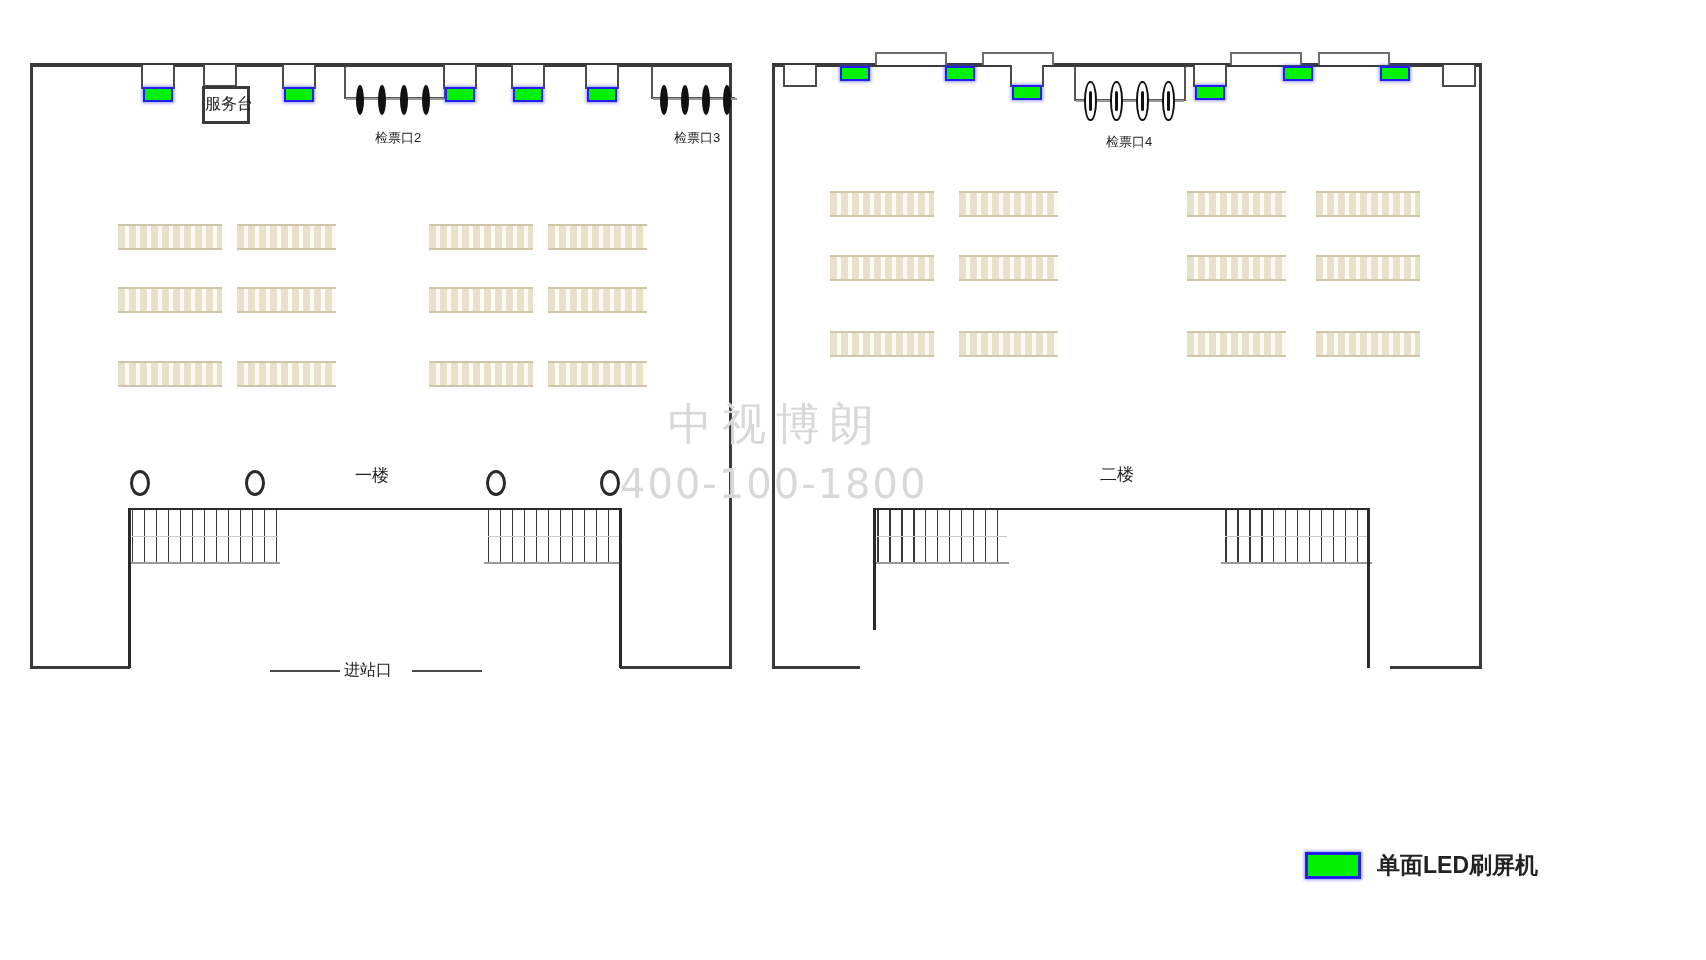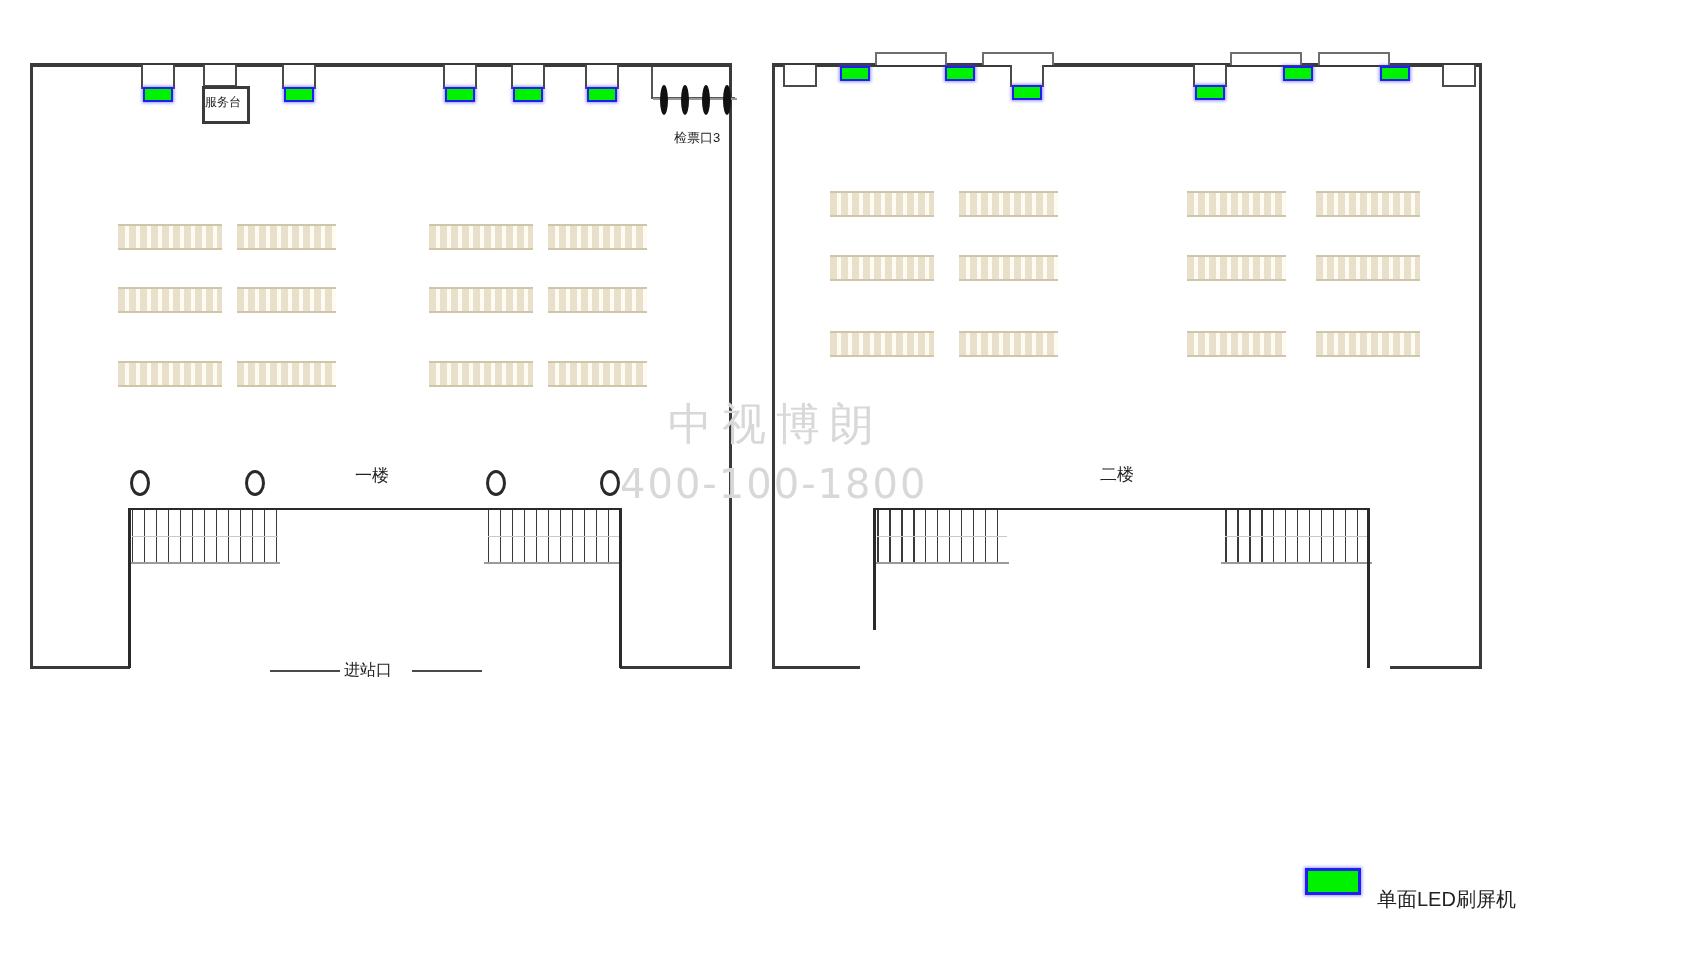--- a/index.html
+++ b/index.html
@@ -30,21 +30,21 @@
   .turnstile-o{position:absolute;border:2px solid #111;border-radius:48%;
                background:#fff;box-sizing:border-box;}
   .turnstile-o:after{content:"";position:absolute;left:50%;top:22%;
                width:3px;height:56%;margin-left:-1.5px;background:#111;border-radius:2px;}
   .gate-label{position:absolute;font-size:13px;color:#222;white-space:nowrap;
               text-align:center;}
 
   
   .desk{position:absolute;border:3px solid #3a3a3a;box-sizing:border-box;
         background:#fff;}
-  .desk-txt{position:absolute;font-size:12px;color:#222;white-space:nowrap;}
+  .desk-txt{position:absolute;font-size:16px;color:#222;white-space:nowrap;}
   .desk-stem{position:absolute;border:2px solid #4a4a4a;border-top:none;background:#fff;box-sizing:border-box;}
 
   
   .seats{position:absolute;background:#e8e0ca;
          background-image:repeating-linear-gradient(
             to right,
             #e8e0ca 0px,#e8e0ca 7px,
             #fdfbf2 7px,#fdfbf2 11px);
          border-top:2px solid #cfc5a8;border-bottom:2px solid #cfc5a8;}
 
@@ -71,21 +71,21 @@
   
   .wm{position:absolute;color:#d8d8d8;white-space:nowrap;
       font-family:"DejaVu Sans",sans-serif;user-select:none;}
   .wm-cn{font-size:44px;letter-spacing:10px;}
   .wm-num{font-size:40px;letter-spacing:2px;}
 
   
   .legend{position:absolute;display:flex;align-items:center;gap:16px;}
   .legend-swatch{width:56px;height:27px;background:#00f200;border:3px solid #2020ee;
                  box-shadow:0 0 3px 1px rgba(60,60,255,.5);box-sizing:border-box;}
-  .legend-text{font-size:20px;font-weight:normal;color:#222;white-space:nowrap;margin-top:36px;}
+  .legend-text{font-size:23px;font-weight:bold;color:#222;white-space:nowrap;}
 </style>
 </head>
 <body>
 
 <div class="plan" style="left:0;top:0;width:800px;height:720px;">
 
   <div class="wall-t" style="left:30px;top:63px;width:702px;height:4px;"></div>
   <div class="wall-l" style="left:30px;top:63px;width:3px;height:606px;"></div>
   <div class="wall-r" style="left:729px;top:63px;width:3px;height:606px;"></div>
   <div class="wall-b" style="left:30px;top:666px;width:100px;height:3px;"></div>
@@ -95,20 +95,29 @@
   <div class="niche" style="left:141px;top:65px;width:34px;height:24px;"></div>
   <div class="led" style="left:143px;top:87px;width:30px;height:15px;"></div>
 
   <div class="desk-stem" style="left:203px;top:65px;width:34px;height:22px;"></div>
   <div class="desk" style="left:202px;top:86px;width:48px;height:38px;"></div>
   <div class="desk-txt" style="left:205px;top:94px;">服务台</div>
 
   <div class="niche" style="left:282px;top:65px;width:34px;height:24px;"></div>
   <div class="led" style="left:284px;top:87px;width:30px;height:15px;"></div>
 
+  <div class="gate-grp" style="left:338px;top:67px;width:120px;height:80px;">
+    <div class="bracket" style="left:6px;top:0;width:102px;height:32px;"></div>
+    <div class="rail" style="left:8px;top:31px;width:98px;"></div>
+    <div class="turnstile" style="left:18px;top:18px;width:8px;height:30px;"></div>
+    <div class="turnstile" style="left:40px;top:18px;width:8px;height:30px;"></div>
+    <div class="turnstile" style="left:62px;top:18px;width:8px;height:30px;"></div>
+    <div class="turnstile" style="left:84px;top:18px;width:8px;height:30px;"></div>
+    <div class="gate-label" style="left:0;top:62px;width:120px;">检票口2</div>
+  </div>
 
   <div class="niche" style="left:443px;top:65px;width:34px;height:24px;"></div>
   <div class="led" style="left:445px;top:87px;width:30px;height:15px;"></div>
 
   <div class="niche" style="left:511px;top:65px;width:34px;height:24px;"></div>
   <div class="led" style="left:513px;top:87px;width:30px;height:15px;"></div>
 
   <div class="niche" style="left:585px;top:65px;width:34px;height:24px;"></div>
   <div class="led" style="left:587px;top:87px;width:30px;height:15px;"></div>
 
@@ -175,20 +184,29 @@
 
   <div class="niche-up" style="left:105px;top:52px;width:72px;height:13px;"></div>
 
   <div class="led" style="left:175px;top:66px;width:30px;height:15px;"></div>
 
   <div class="niche-up" style="left:212px;top:52px;width:72px;height:13px;"></div>
 
   <div class="niche" style="left:240px;top:65px;width:34px;height:22px;"></div>
   <div class="led" style="left:242px;top:85px;width:30px;height:15px;"></div>
 
+  <div class="gate-grp" style="left:300px;top:67px;width:130px;height:85px;">
+    <div class="bracket" style="left:4px;top:0;width:112px;height:34px;"></div>
+    <div class="rail" style="left:6px;top:33px;width:108px;"></div>
+    <div class="turnstile-o" style="left:14px;top:14px;width:13px;height:40px;"></div>
+    <div class="turnstile-o" style="left:40px;top:14px;width:13px;height:40px;"></div>
+    <div class="turnstile-o" style="left:66px;top:14px;width:13px;height:40px;"></div>
+    <div class="turnstile-o" style="left:92px;top:14px;width:13px;height:40px;"></div>
+    <div class="gate-label" style="left:-6px;top:66px;width:130px;">检票口4</div>
+  </div>
 
   <div class="niche" style="left:423px;top:65px;width:34px;height:22px;"></div>
   <div class="led" style="left:425px;top:85px;width:30px;height:15px;"></div>
 
   <div class="niche-up" style="left:460px;top:52px;width:72px;height:13px;"></div>
 
   <div class="led" style="left:513px;top:66px;width:30px;height:15px;"></div>
 
   <div class="niche-up" style="left:548px;top:52px;width:72px;height:13px;"></div>
 

